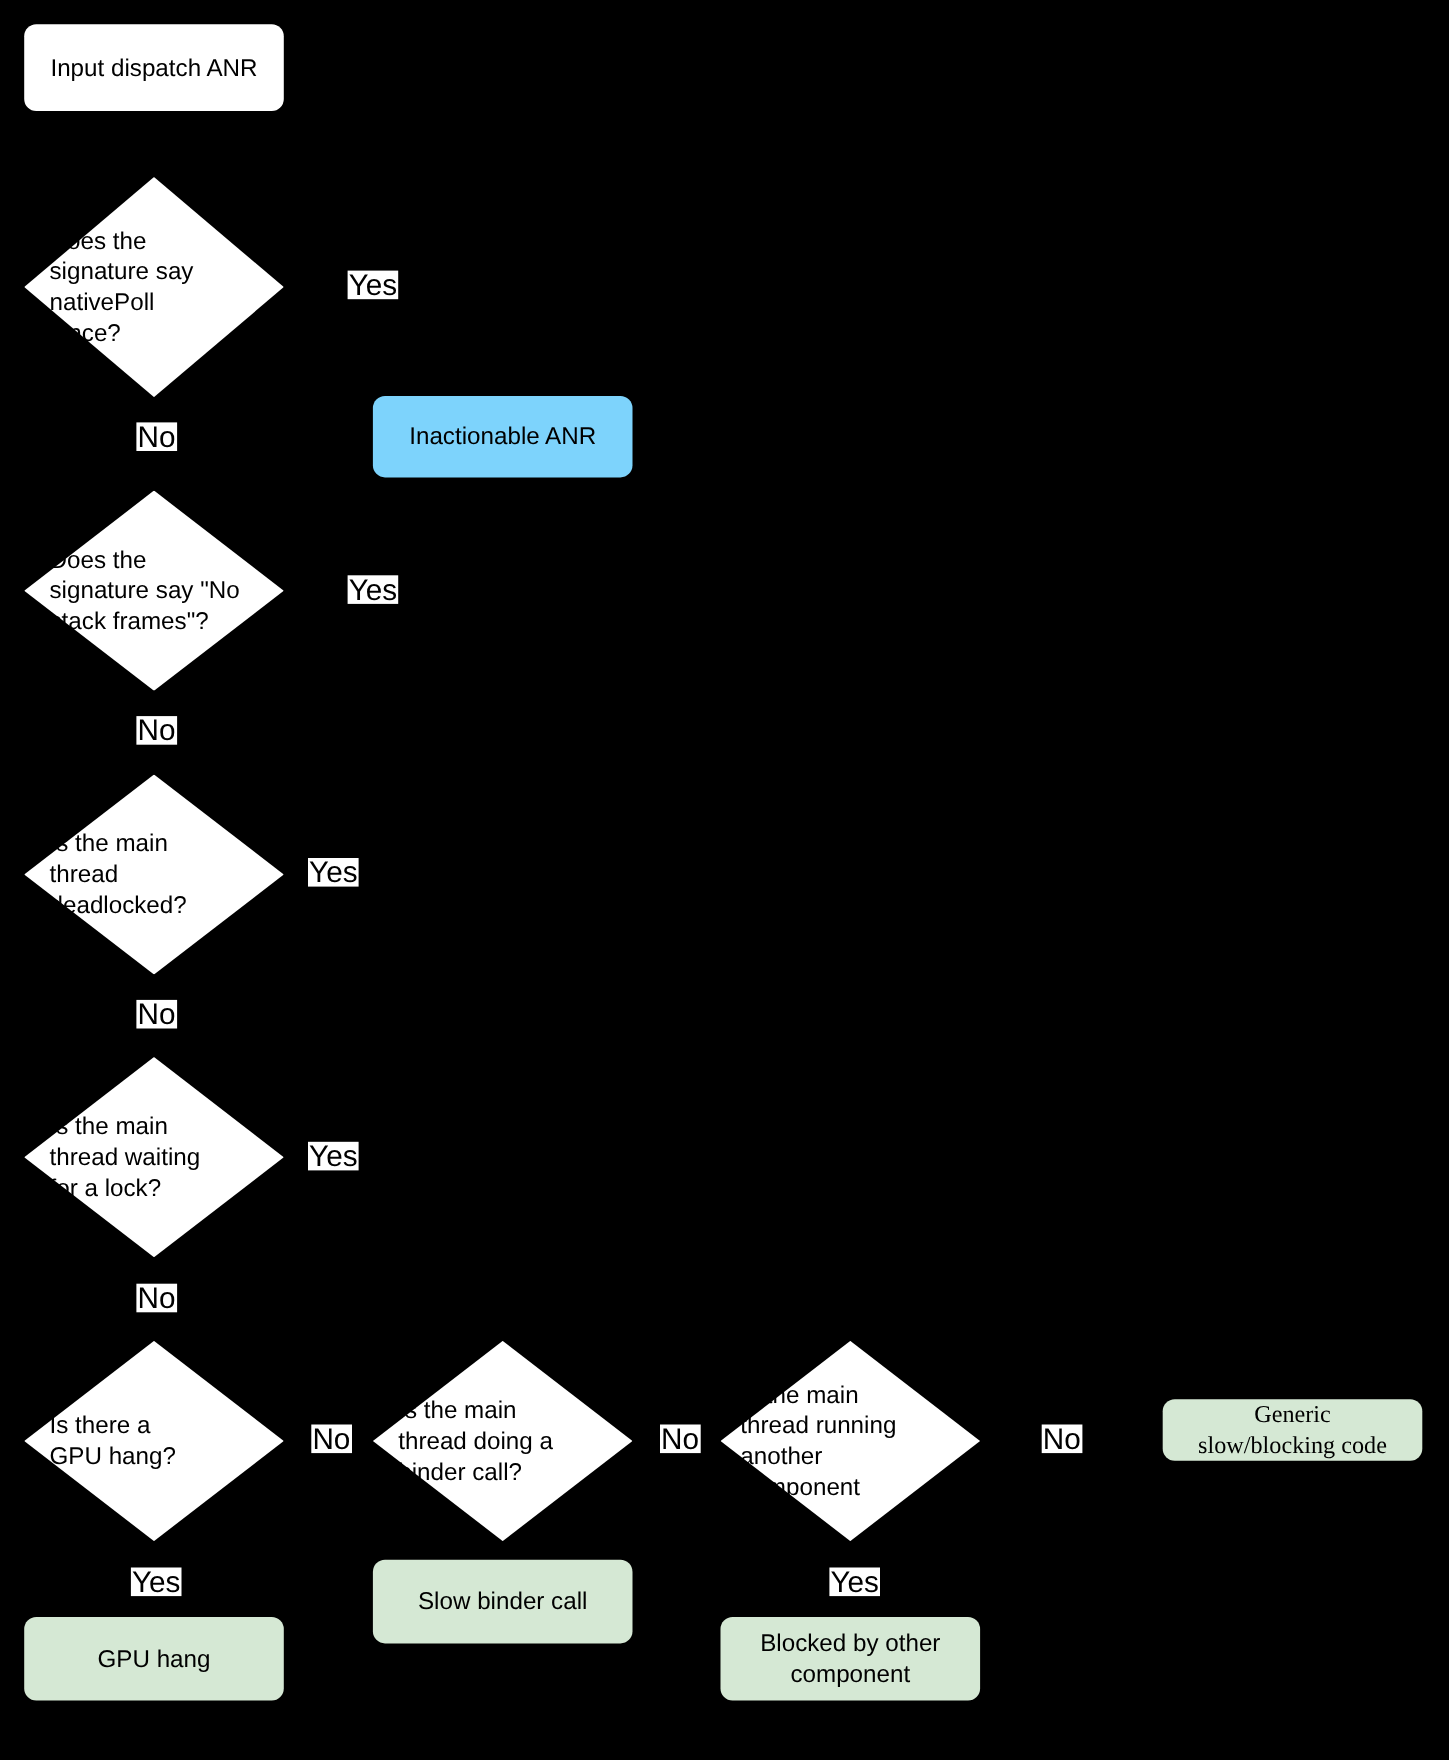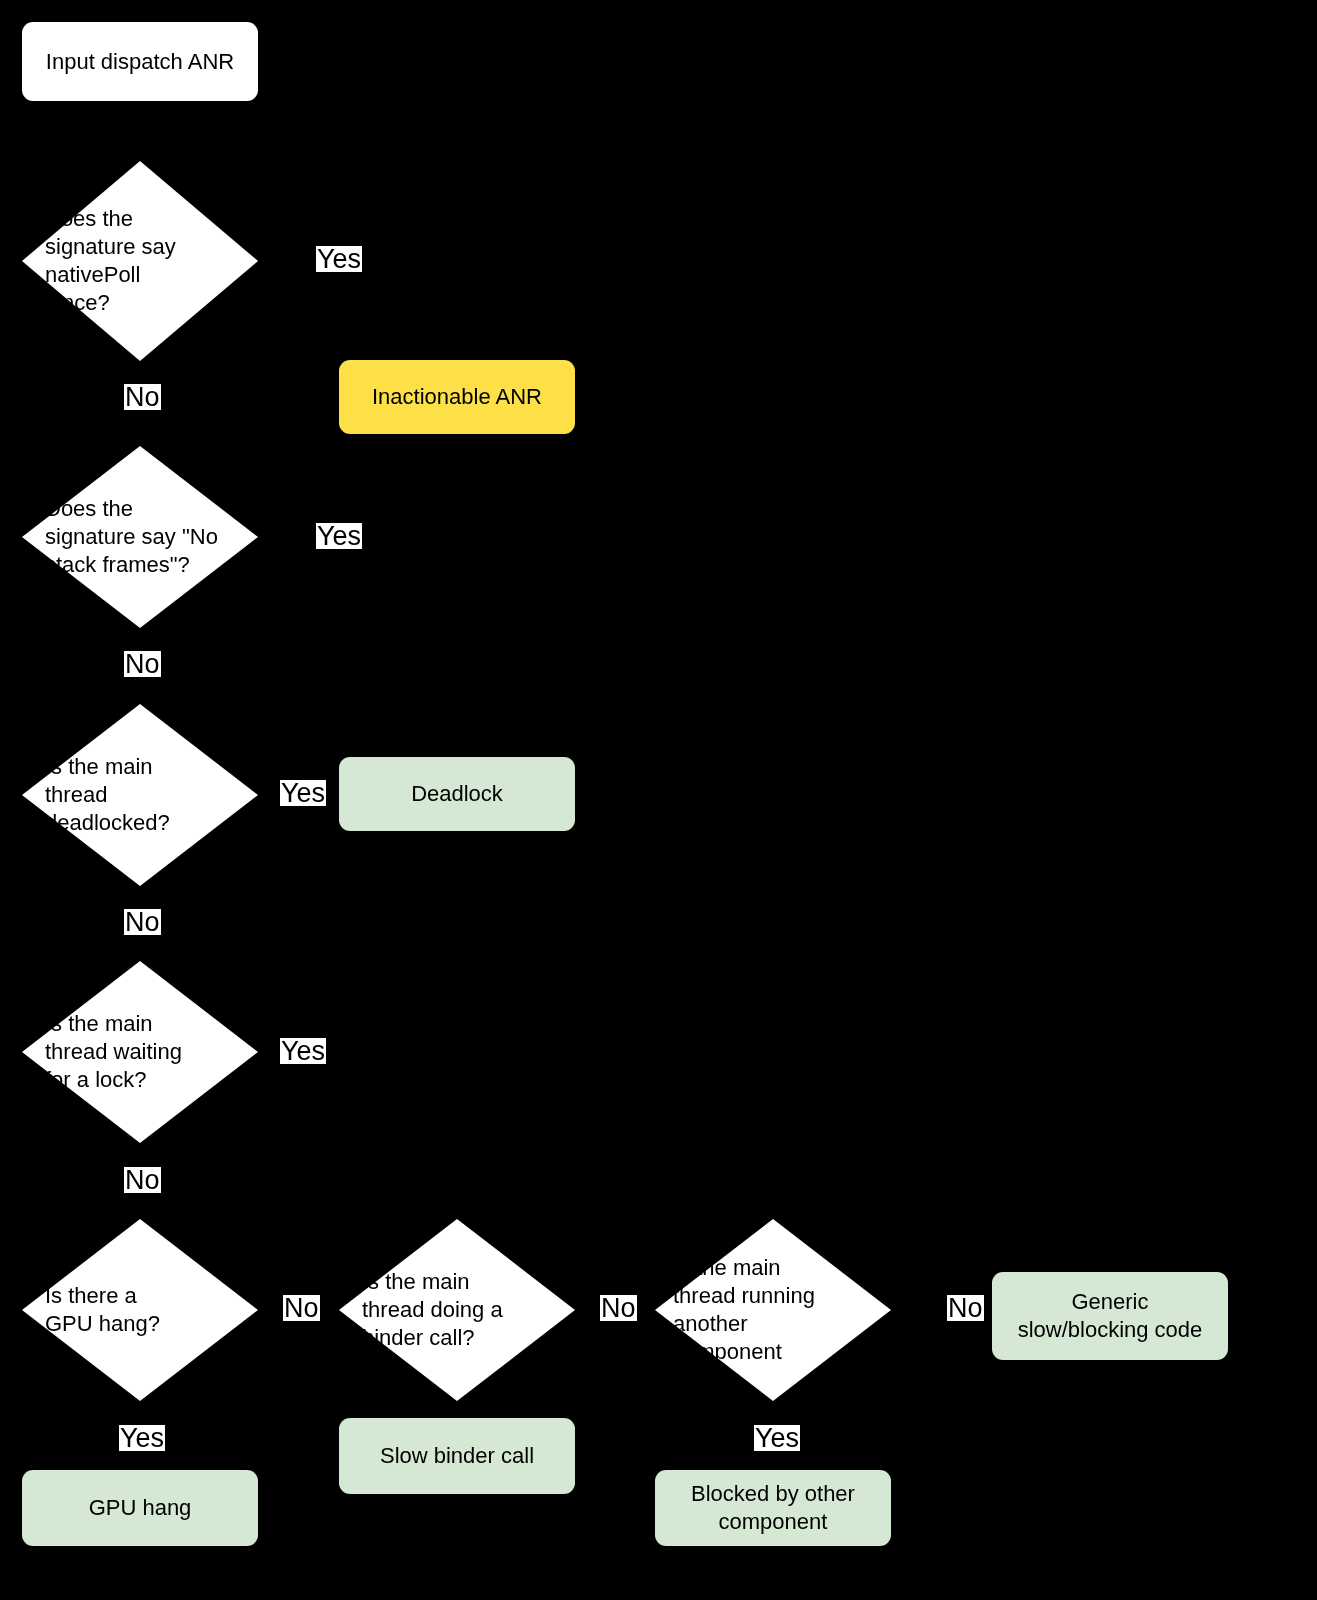--- a/index.html
+++ b/index.html
@@ -26,21 +26,21 @@
     align-items: center;
     justify-content: center;
     text-align: center;
     color: #000000;
     font-size: 22px;
     line-height: 28px;
     padding: 4px 10px;
     white-space: pre-line;
   }
   .box.start  { background: #ffffff; }
-  .box.bad    { background: #fde047; }
+  .box.bad    { background: #7dd3fc; }
   .box.good   { background: #d5e8d4; }
 
   
   .diamond {
     position: absolute;
   }
   .diamond .shape {
     position: absolute;
     inset: 0;
     background: #ffffff;
@@ -123,21 +123,20 @@
 
   <div class="diamond" style="left:22px; top:704px; width:236px; height:182px;">
     <div class="shape"></div>
     <div class="dlabel">Is the main
 thread
 deadlocked?</div>
   </div>
   <div class="edge-label" style="left:280px; top:780px;">Yes</div>
   <div class="edge-label" style="left:124px; top:909px;">No</div>
 
-  <div class="box good" style="left:339px; top:757px; width:236px; height:74px;">Deadlock</div>
 
   <div class="diamond" style="left:22px; top:961px; width:236px; height:182px;">
     <div class="shape"></div>
     <div class="dlabel">Is the main
 thread waiting
 for a lock?</div>
   </div>
   <div class="edge-label" style="left:280px; top:1038px;">Yes</div>
   <div class="edge-label" style="left:124px; top:1167px;">No</div>
 
@@ -169,16 +168,16 @@
 thread running
 another
 component</div>
   </div>
   <div class="edge-label" style="left:947px; top:1295px;">No</div>
   <div class="edge-label" style="left:754px; top:1425px;">Yes</div>
 
   <div class="box good" style="left:655px; top:1470px; width:236px; height:76px;">Blocked by other
 component</div>
 
-  <div class="box good" style="left:992px; top:1272px; width:236px; height:88px;">Generic
+  <div class="box good" style="left:1057px; top:1272px; width:236px; height:56px;font-family:Liberation Serif, serif;">Generic
 slow/blocking code</div>
 
 </div>
 
 </body></html>

